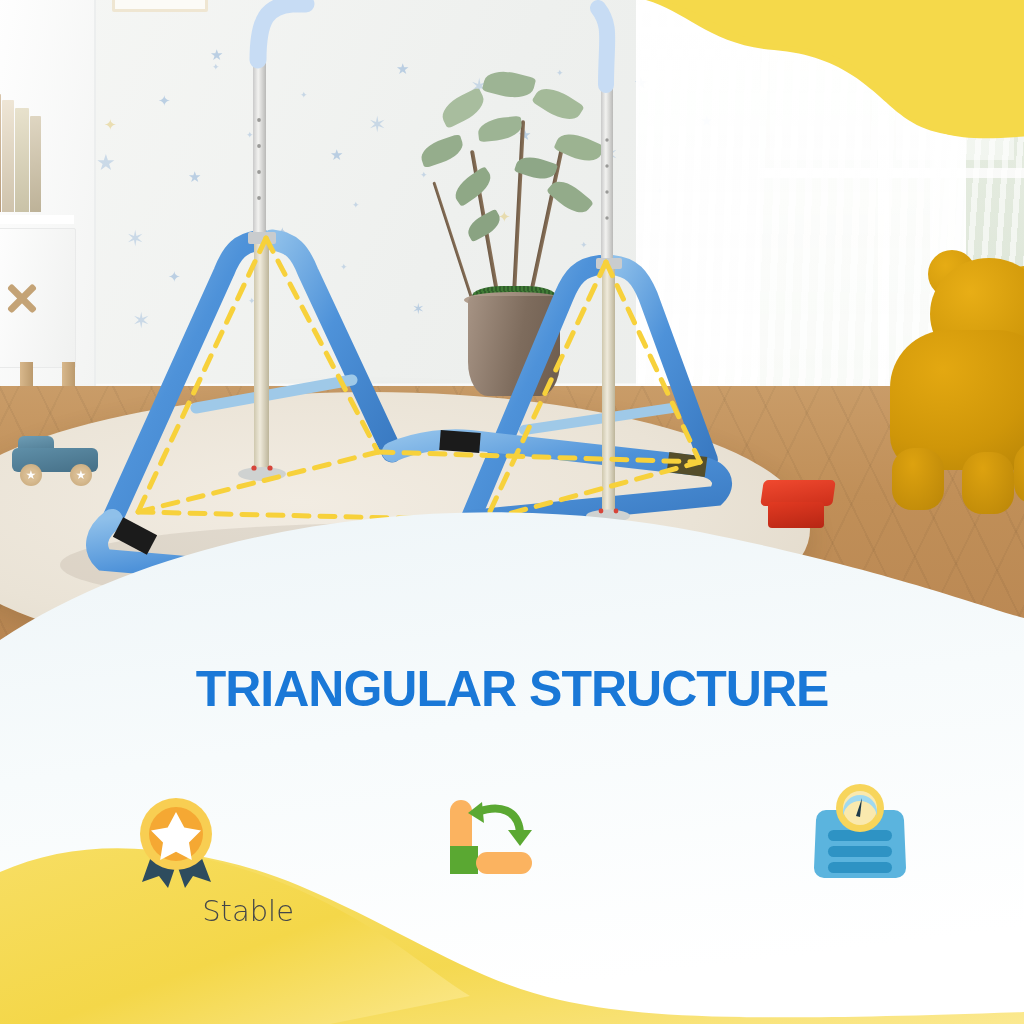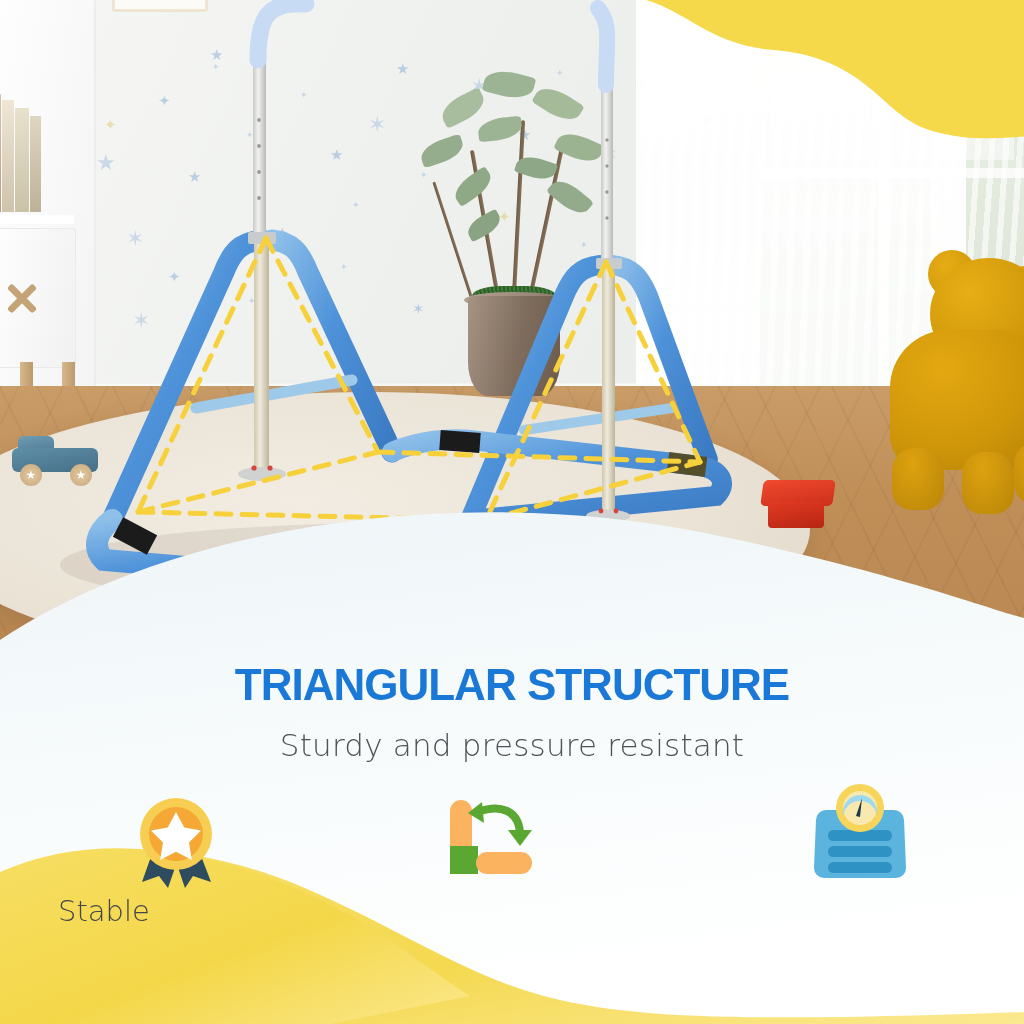--- a/index.html
+++ b/index.html
@@ -105,27 +105,27 @@
         background:linear-gradient(170deg,#e23a22,#b62614); }
   svg.prod { position:absolute; left:0; top:0; }
 
   
   .blob { position:absolute; }
 
   
   .panel { position:absolute; left:0; top:0; width:1024px; height:1024px; }
 
   .headline { position:absolute; left:0; top:660px; width:1024px; text-align:center;
-     font-family:"Liberation Sans", sans-serif; font-weight:bold; font-size:44px; letter-spacing:-1px;
+     font-family:"Liberation Sans", sans-serif; font-weight:bold; font-size:50px; letter-spacing:-1px;
      color:#1A78D7; white-space:nowrap; }
   .subhead { position:absolute; left:0; top:727px; width:1024px; text-align:center;
      font-family:"DejaVu Sans", sans-serif; font-weight:300; font-size:31px; color:#4f5256; letter-spacing:.2px; }
 
   .features { position:absolute; left:0; top:790px; width:1024px; height:210px; }
-  .feat { position:absolute; text-align:left; }
+  .feat { position:absolute; text-align:right; }
   .feat .ic { height:104px; display:flex; align-items:center; justify-content:center; }
   .feat .lbl { font-family:"DejaVu Sans", sans-serif; font-weight:300; font-size:29px;
                color:#43464a; line-height:1.22; white-space:nowrap; }
 
   .f1 { left:58px; top:0; width:236px; }
   .f2 { left:372px; top:0; width:236px; }
   .f3 { left:730px; top:-6px; width:260px; }
 </style>
 </head>
 <body>
@@ -343,21 +343,20 @@
       </linearGradient>
     </defs>
     <path d="M0,640 C180,520 470,486 700,532 C880,568 980,606 1024,618 L1024,1024 L0,1024 Z" fill="url(#panelG)"></path>
 
     <path d="M0,878 C80,838 190,840 300,886 C400,928 470,980 560,1000 C640,1018 740,1022 1024,1012
              L1024,1024 L0,1024 Z" fill="url(#blobG)" opacity=".96"></path>
     <path d="M0,872 C90,832 200,844 312,896 C392,934 430,972 470,996 L330,1024 L0,1024 Z" fill="url(#blobG)"></path>
   </svg>
 
   <div class="headline">TRIANGULAR STRUCTURE</div>
-  <div class="subhead">Sturdy and pressure resistant</div>
 
   <div class="features">
 
     <div class="feat f1">
       <div class="ic">
         <svg width="98" height="96" viewBox="0 0 98 96">
           <path d="M27,54 L15,88 L32,82 L41,94 L52,62 Z" fill="#2E4C5E"></path>
           <path d="M71,54 L84,88 L66,82 L58,94 L47,62 Z" fill="#2E4C5E"></path>
           <circle cx="49" cy="40" r="36" fill="#F8CE52"></circle>
           <circle cx="49" cy="40" r="27" fill="#F5A833"></circle>

